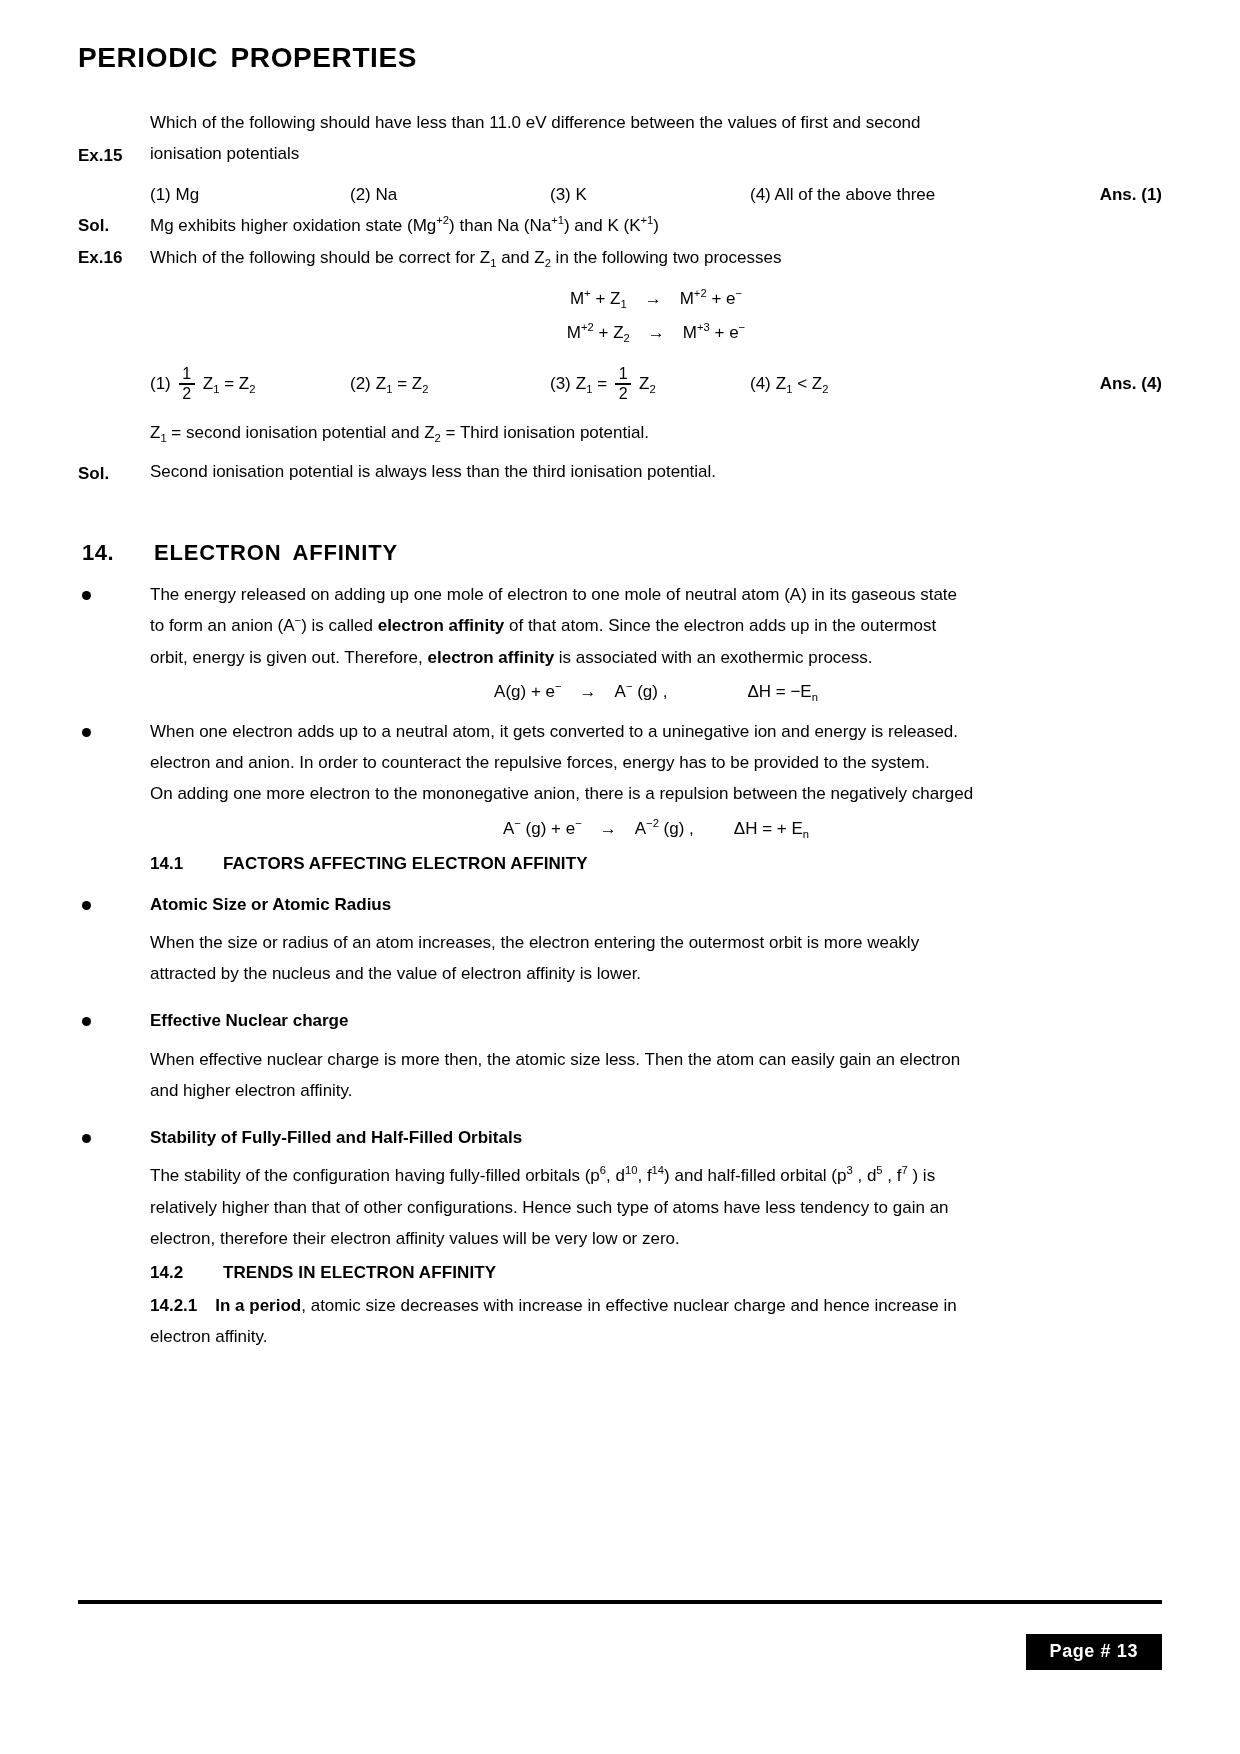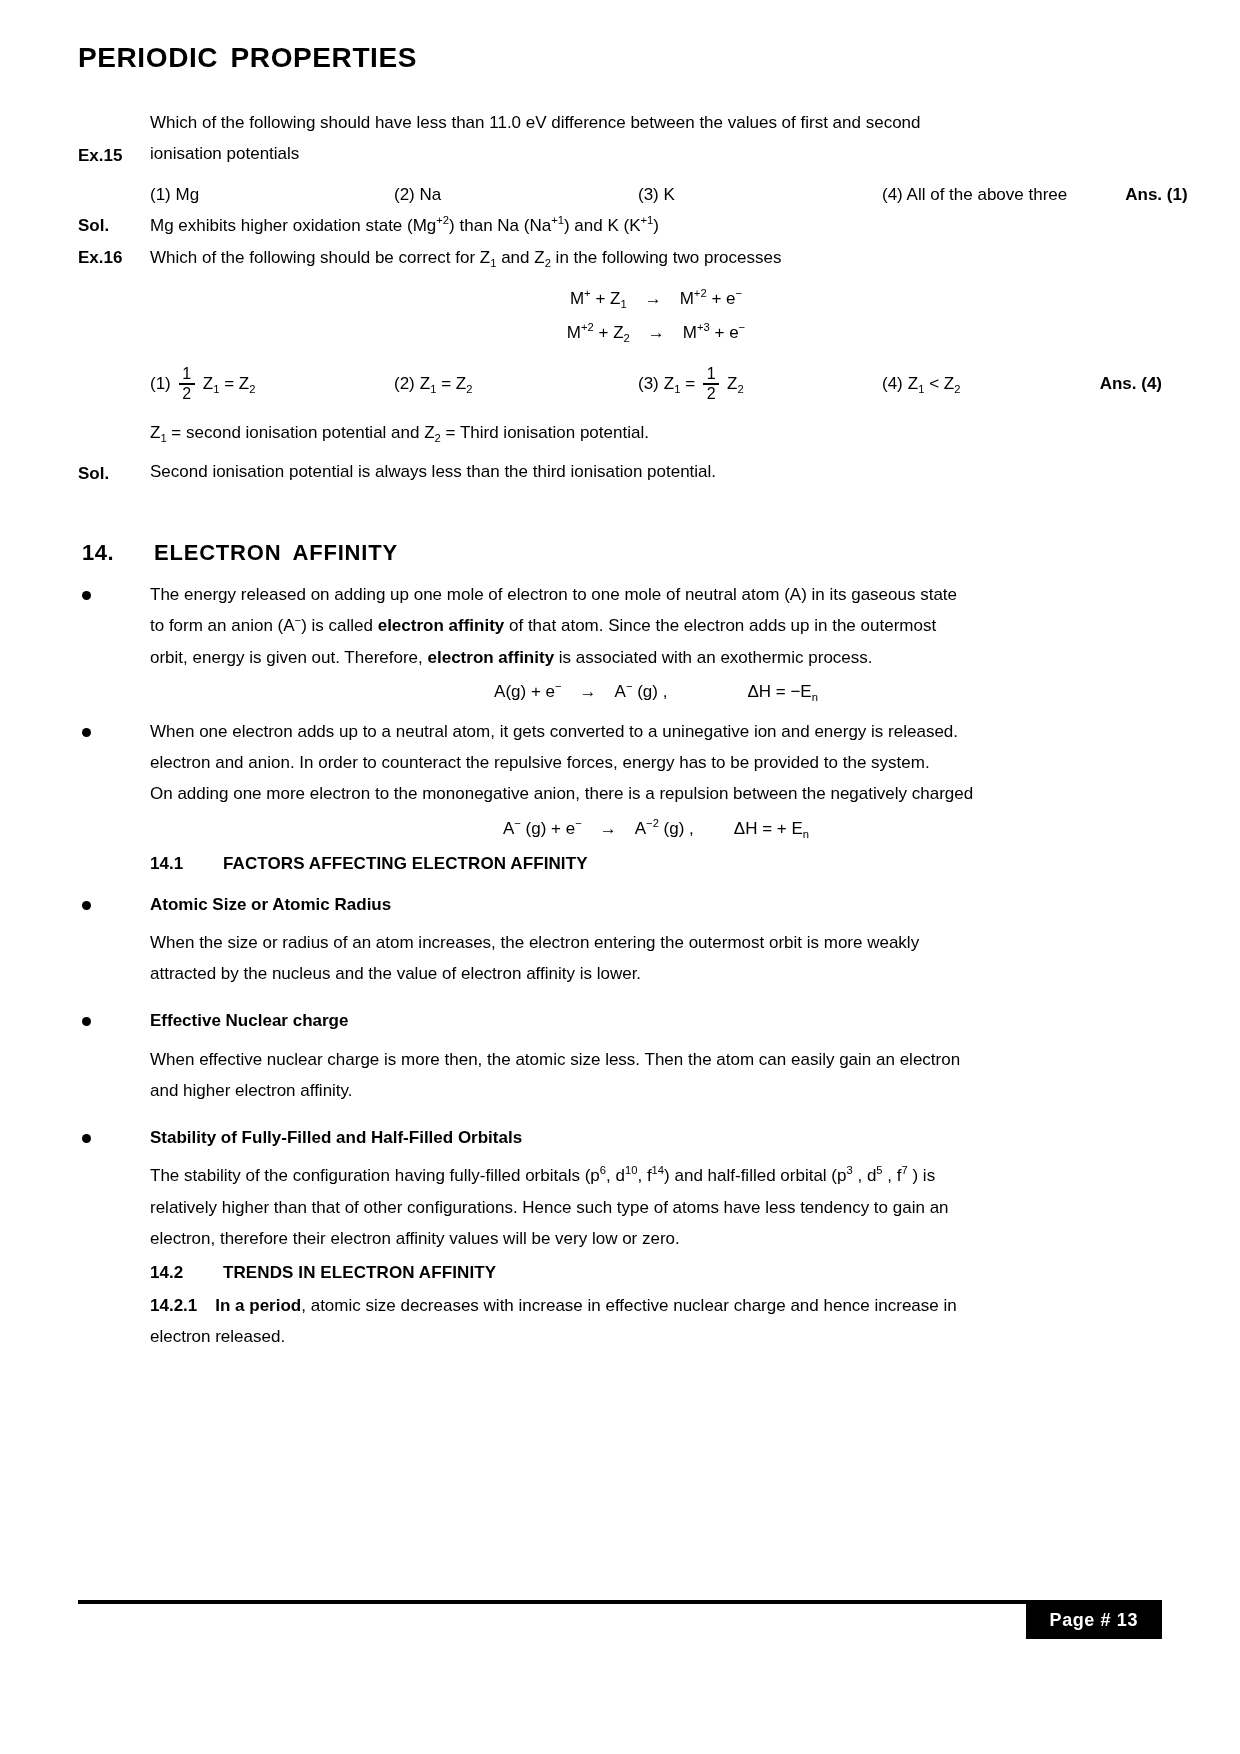--- a/index.html
+++ b/index.html
@@ -65,21 +65,20 @@
   sup { font-size: 0.66em; vertical-align: super; line-height: 0; }
   sub { font-size: 0.66em; vertical-align: sub; line-height: 0; }
 
   
   .opts {
     display: flex;
     align-items: flex-start;
     width: 100%;
     font-size: 17px;
     line-height: 1.72;
-    gap: 44px;
   }
   .opt {
     flex: 0 0 200px;
     white-space: nowrap;
   }
   .opt.wide { flex: 0 0 auto; }
   .opt-ans {
     margin-left: auto;
     font-weight: bold;
     white-space: nowrap;
@@ -182,21 +181,21 @@
     bottom: 150px;
   }
   .footer-rule {
     width: 100%;
     height: 4px;
     background: #000;
   }
   .footer-badge {
     position: absolute;
     right: 0;
-    top: 3px;
+    top: 34px;
     background: #000;
     color: #fff;
     font-size: 18px;
     font-weight: bold;
     padding: 7px 24px 8px 24px;
     letter-spacing: 0.6px;
   }
 </style>
 </head>
 <body>
@@ -396,21 +395,21 @@
     <span class="sn">14.2</span>
     <span class="st">TRENDS IN ELECTRON AFFINITY</span>
   </div>
 
   <div class="gap-sm"></div>
 
   <div class="indent">
     <div class="para">
       <b>14.2.1</b><span class="sp-mid"></span><b>In a period</b><span>, atomic size decreases with increase in effective nuclear charge and hence increase in</span>
     </div>
-    <div class="para">electron released.</div>
+    <div class="para">electron affinity.</div>
   </div>
 
   <div class="footer">
     <div class="footer-rule"></div>
     <div class="footer-badge">Page #  13</div>
   </div>
 
 </div>
 
 </body></html>

